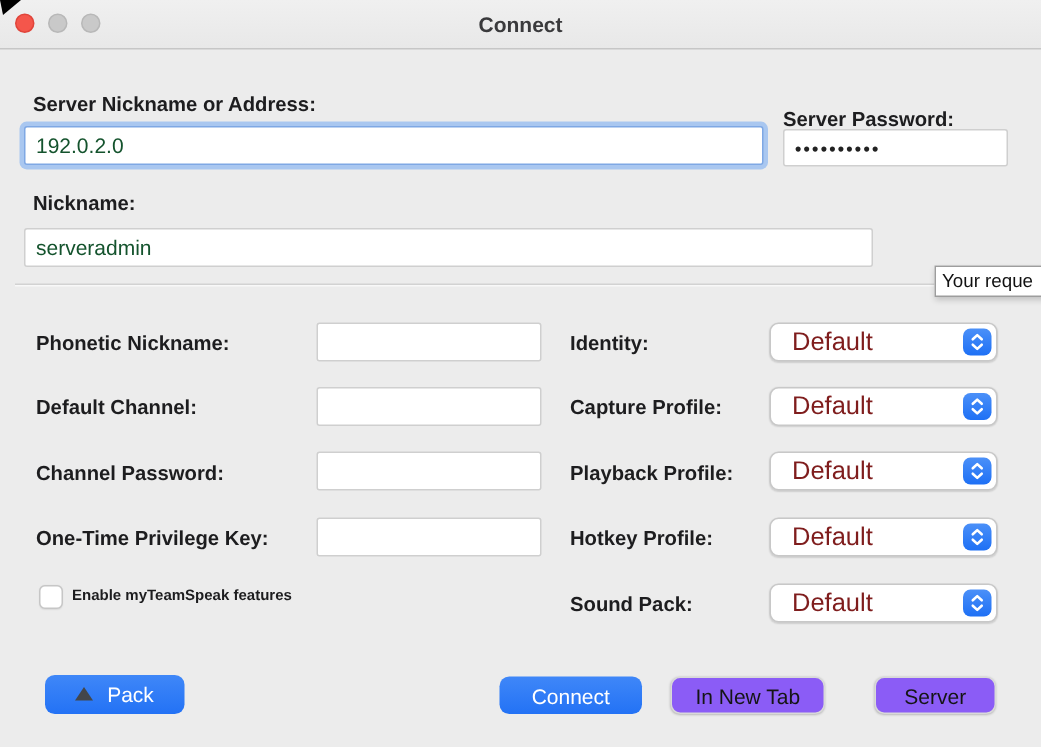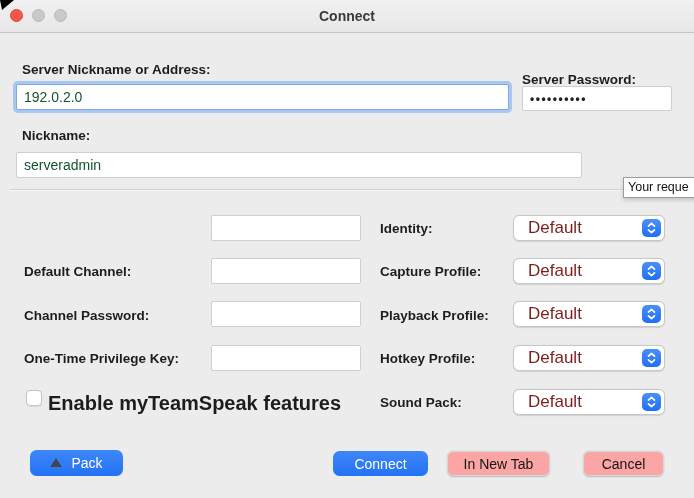--- a/index.html
+++ b/index.html
@@ -71,21 +71,21 @@
     box-shadow:0 .5px 1px rgba(0,0,0,.08);
   }
   
   .btn{
     position:absolute;height:25px;border-radius:6.5px;box-sizing:border-box;
     display:flex;align-items:center;justify-content:center;
     font-size:14px;cursor:default;user-select:none;
   }
   .btn.blue{background:linear-gradient(#3f87f8,#2372f5);color:#fff;}
   .btn.white{
-    background:#fca5a5;color:#151515;border:0.5px solid #d9d9d9;
+    background:#8b5cf6;color:#151515;border:0.5px solid #d9d9d9;
     box-shadow:0 .5px 1.5px rgba(0,0,0,.22);
   }
   .btn-less{left:30px;top:450px;width:93px;height:26px;}
   .btn-connect{left:333px;top:451px;width:95px;}
   .btn-newtab{left:447px;top:451px;width:103px;}
   .btn-cancel{left:583px;top:451px;width:81px;}
   .tri-up{
     width:0;height:0;border-left:6px solid transparent;border-right:6px solid transparent;
     border-bottom:9px solid #43464b;margin-right:9px;margin-top:-1px;
   }
@@ -110,33 +110,34 @@
 
   <div class="lbl" style="left:522px;top:72px;text-align:center;">Server Password:</div>
   <input class="field pwd" style="left: 522px; top: 86px; width: 150px; height: 25px;" type="text" value="••••••••••">
 
   <div class="lbl" style="left:22px;top:128px;">Nickname:</div>
   <input class="field" style="left: 16px; top: 152px; width: 566px; height: 26px;" type="text" value="serveradmin">
 
   <div class="divider"></div>
   <div class="tooltip">Your reque</div>
 
+  <div class="lbl" style="left:24px;top:221px;">Phonetic Nickname:</div>
   <input class="field" style="left: 211px; top: 215px; width: 150px; height: 26px;" type="text" value="">
 
   <div class="lbl" style="left:24px;top:264px;">Default Channel:</div>
   <input class="field" style="left: 211px; top: 258px; width: 150px; height: 26px;" type="text" value="">
 
   <div class="lbl" style="left:24px;top:308px;">Channel Password:</div>
   <input class="field" style="left: 211px; top: 301px; width: 150px; height: 26px;" type="text" value="">
 
   <div class="lbl" style="left:24px;top:351px;">One-Time Privilege Key:</div>
   <input class="field" style="left: 211px; top: 345px; width: 150px; height: 26px;" type="text" value="">
 
   <div class="checkbox"></div>
-  <div class="lbl" style="left:48px;top:392px;font-size:20px;">Enable myTeamSpeak features</div>
+  <div class="lbl" style="left:48px;top:392px;font-size:10px;">Enable myTeamSpeak features</div>
 
   <div class="lbl" style="left:380px;top:221px;">Identity:</div>
   <div class="dropdown" style="left:513px;top:215px;">
     <span class="val">Default</span>
     <span class="stepper">
       <svg width="11" height="12" viewBox="0 0 11 12">
           <path d="M2.5 4.2 L5.5 1.4 L8.5 4.2" fill="none" stroke="#fff" stroke-width="1.7" stroke-linecap="round" stroke-linejoin="round"></path>
           <path d="M2.5 7.8 L5.5 10.6 L8.5 7.8" fill="none" stroke="#fff" stroke-width="1.7" stroke-linecap="round" stroke-linejoin="round"></path>
         </svg>
     </span>
@@ -193,16 +194,16 @@
 
   <div class="btn blue btn-connect">
     <span>Connect</span>
   </div>
 
   <div class="btn white btn-newtab">
     <span>In New Tab</span>
   </div>
 
   <div class="btn white btn-cancel">
-    <span>Cancel</span>
+    <span>Server</span>
   </div>
 
 </div>
 
 </body></html>

